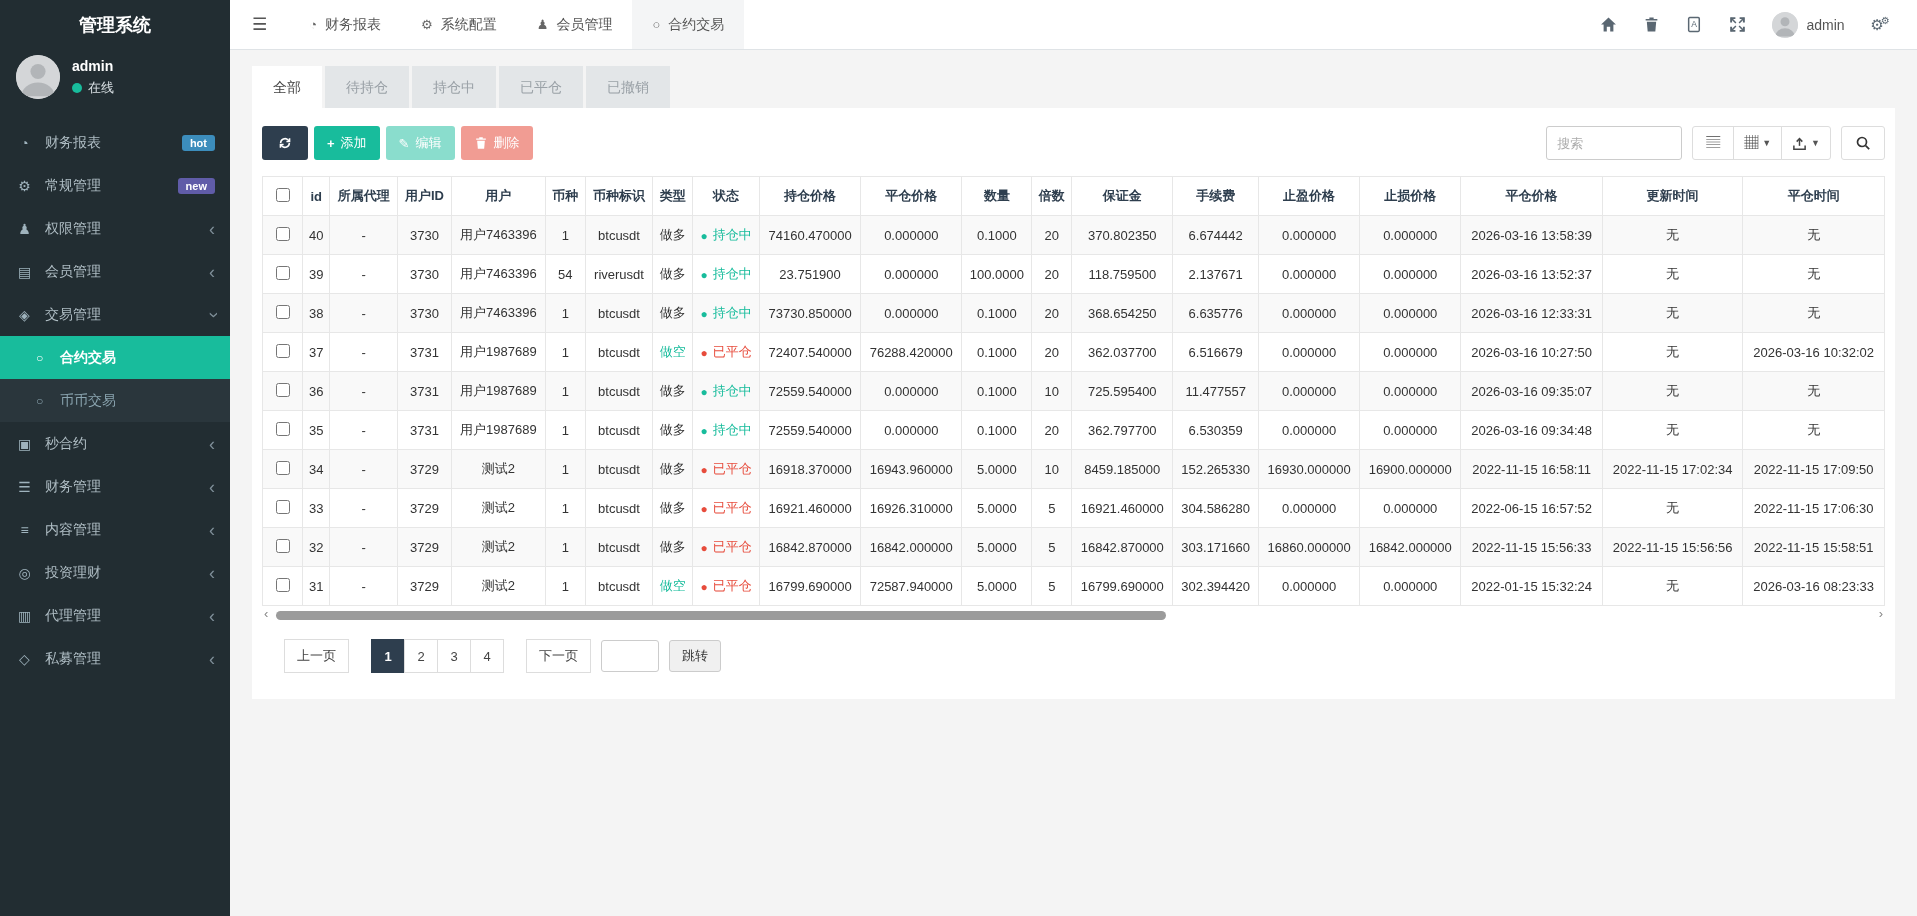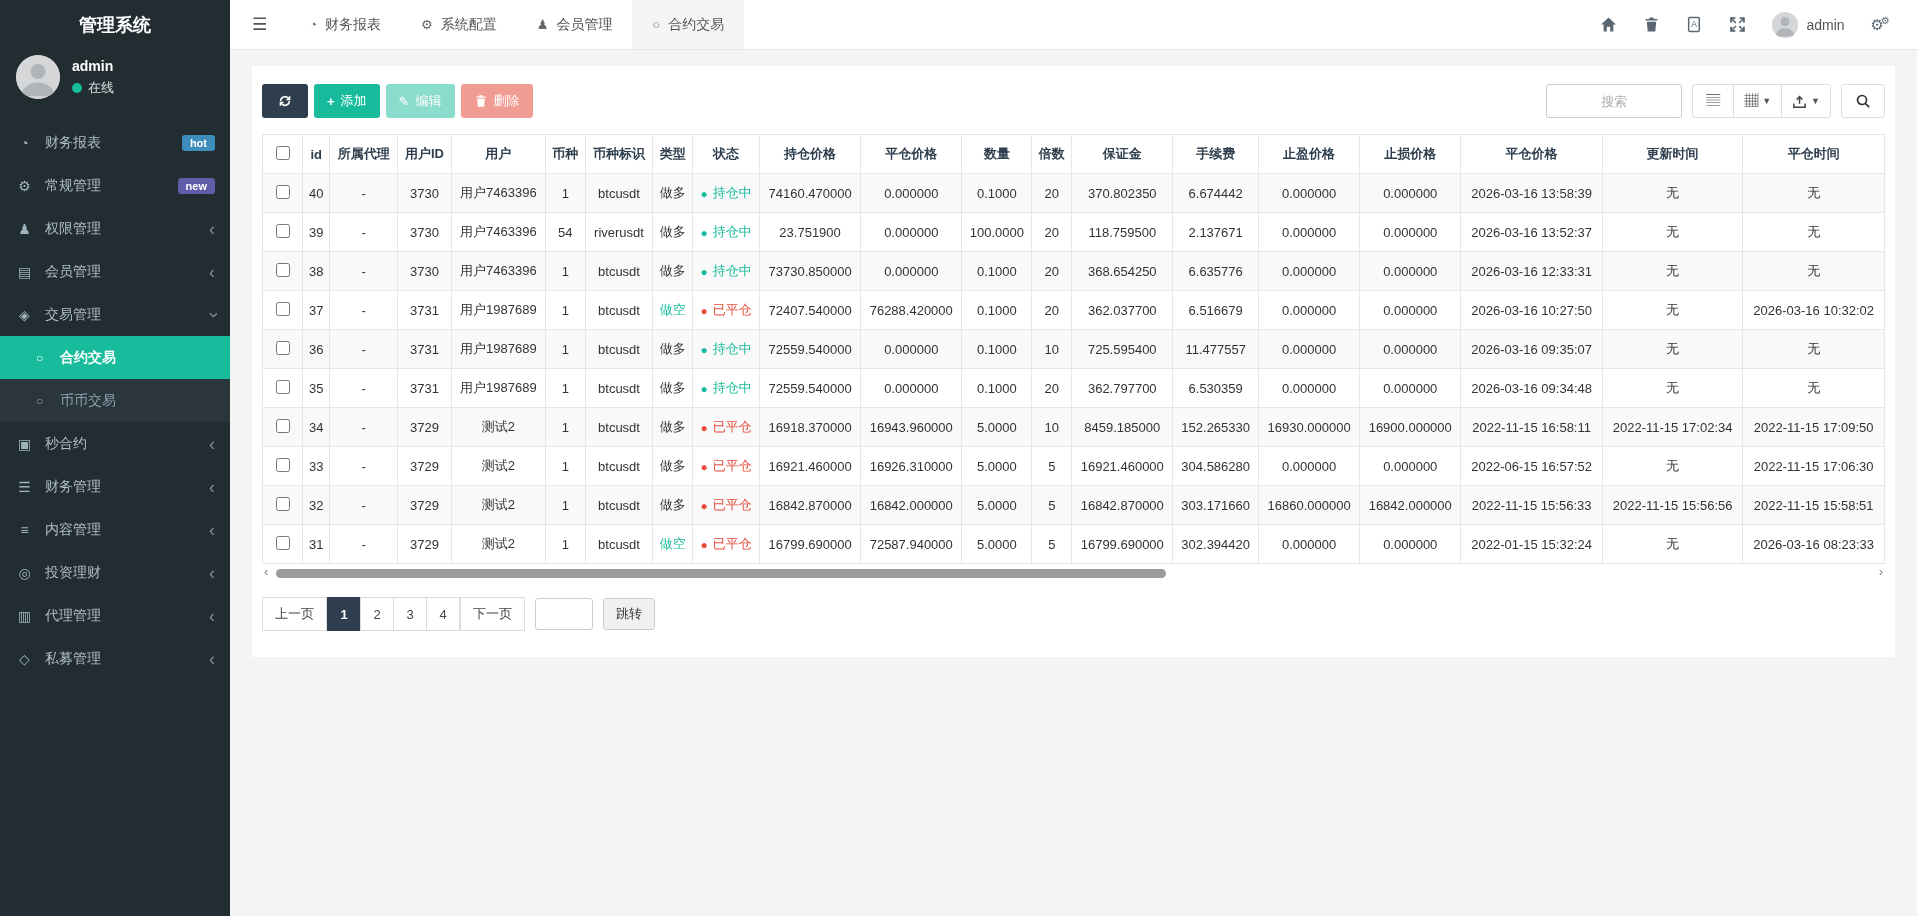--- a/index.html
+++ b/index.html
@@ -56,21 +56,21 @@
 
   .toolbar { display:flex; justify-content:space-between; align-items:center; margin-bottom:16px; }
   .tb-left { display:flex; gap:6px; }
   .btn { height:34px; border:none; border-radius:3px; color:#fff; font-size:13px; padding:0 13px; display:inline-flex; align-items:center; gap:6px; cursor:pointer; font-family:inherit; }
   .btn .bicon { width:14px; height:14px; }
   .btn-refresh { background:#2e3e4e; width:46px; justify-content:center; }
   .btn-add { background:#18bc9c; }
   .btn-edit { background:#18bc9c; opacity:.5; }
   .btn-del { background:#e74c3c; opacity:.55;align-items:center; }
   .tb-right { display:flex; align-items:center; gap:10px; }
-  .search-box input { width:136px; height:34px; border:1px solid #ccc; border-radius:3px; padding:0 10px; font-size:13px; color:#555; outline:none; font-family:inherit;text-align:center; }
+  .search-box input { width:136px; height:34px; border:1px solid #ccc; border-radius:3px; padding:0 10px; font-size:13px; color:#555; outline:none; font-family:inherit; }
   .search-box input::placeholder { color:#aaa; }
   .view-group { display:flex; }
   .vbtn { height:34px; min-width:42px; background:#fff; border:1px solid #ddd; color:#444; display:inline-flex; align-items:center; justify-content:center; gap:4px; font-size:14px; cursor:pointer; padding:0 10px; }
   .vbtn + .vbtn { margin-left:-1px; }
   .vbtn:first-child { border-radius:3px 0 0 3px; }
   .vbtn:last-child { border-radius:0 3px 3px 0; }
   .vbtn .caret { font-size:9px; color:#555; }
   .sbtn { height:34px; width:44px; background:#fff; border:1px solid #ddd; border-radius:3px; display:inline-flex; align-items:center; justify-content:center; cursor:pointer; color:#333; }
   .sbtn svg { width:16px; height:16px; }
 
@@ -88,21 +88,21 @@
   .hscroll .thumb { position:absolute; left:12px; top:2px; width:55%; height:9px; background:#9b9b9b; border-radius:5px; cursor:grab; }
   .hscroll .harr { position:absolute; top:-3px; color:#888; font-size:13px; cursor:pointer; }
   .harr.l { left:0; } .harr.r { right:0; }
 
   .table-footer { display:flex; justify-content:space-between; align-items:center; margin-top:18px; }
   .tf-left { display:flex; align-items:center; gap:8px; font-size:13px; color:#333; }
   .page-size { display:inline-flex; align-items:center; gap:6px; border:1px solid #ccc; background:#f5f5f5; border-radius:3px; height:30px; padding:0 10px; cursor:pointer; font-size:13px; }
   .page-size .caret-up { font-size:8px; color:#555; }
   .tf-right { display:flex; align-items:center; gap:10px; }
   .pager { display:flex; }
-  .pbtn { min-width:34px; height:34px; background:#fff; border:1px solid #ddd; color:#444; display:inline-flex; align-items:center; justify-content:center; font-size:13px; cursor:pointer; padding:0 12px; }
+  .pbtn { min-width:34px; height:34px; background:#fff; border:1px solid #ddd; color:#444; display:inline-flex; align-items:center; justify-content:center; font-size:13px; cursor:pointer; padding:0 12px;margin-left:22px; }
   .pbtn + .pbtn { margin-left:-1px; }
   .pbtn.active { background:#2e3e4e; color:#fff; border-color:#2e3e4e; font-weight:bold; }
   .jump-input { width:58px; height:32px; border:1px solid #ccc; border-radius:3px; outline:none; padding:0 6px; font-family:inherit; }
   .jump-btn { height:32px; padding:0 12px; background:#f0f0f0; border:1px solid #ccc; border-radius:3px; color:#333; font-size:13px; cursor:pointer; font-family:inherit; }
 </style>
 </head>
 <body>
 
 <div class="app">
 
@@ -270,20 +270,42 @@
               </svg>
           </span>
           <span class="nu-name">admin</span>
         </div>
         <span class="gears"><i style="font-style:normal">⚙</i><i class="sm" style="font-style:normal">⚙</i></span>
       </div>
     </header>
 
     <div class="content">
 
+      <div class="tabs">
+
+          <div class="tab active">
+            <span>全部</span>
+          </div>
+
+          <div class="tab">
+            <span>待持仓</span>
+          </div>
+
+          <div class="tab">
+            <span>持仓中</span>
+          </div>
+
+          <div class="tab">
+            <span>已平仓</span>
+          </div>
+
+          <div class="tab">
+            <span>已撤销</span>
+          </div>
+        </div>
 
       <div class="panel">
 
         <div class="toolbar">
           <div class="tb-left">
             <button class="btn btn-refresh">
               <svg class="bicon" viewBox="0 0 16 16">
                   <path d="M3 8 a5 5 0 0 1 8.6-3.4 L13 6" fill="none" stroke="#fff" stroke-width="1.8"></path>
                   <path d="M13.2 2.6 V6.2 H9.6" fill="none" stroke="#fff" stroke-width="1.8"></path>
                   <path d="M13 8 a5 5 0 0 1 -8.6 3.4 L3 10" fill="none" stroke="#fff" stroke-width="1.8"></path>

